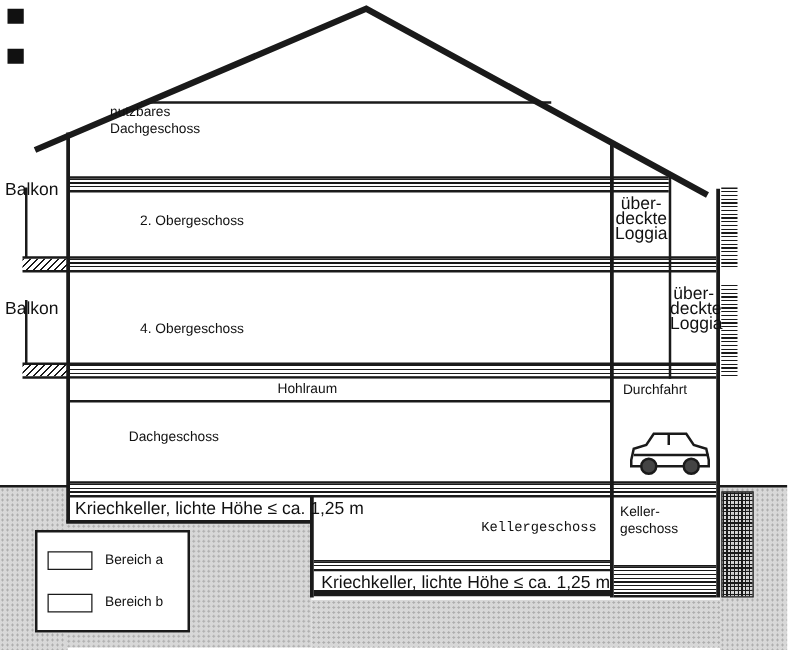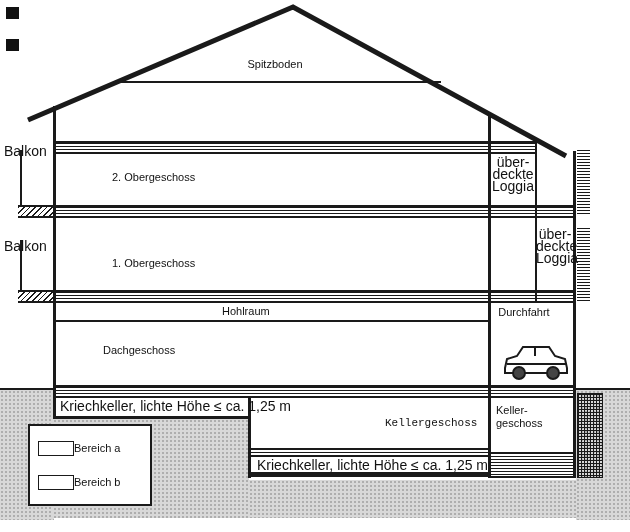--- a/index.html
+++ b/index.html
@@ -16,21 +16,21 @@
                        repeating-linear-gradient(to bottom,#1a1a1a 0 1px,transparent 1px 3px);}
   .pc{background-image:repeating-linear-gradient(135deg,#1a1a1a 0 1px,transparent 1px 4px);}
   .ground{position:absolute;background-color:#d8d8d8;z-index:1;
           background-image:radial-gradient(#aeaeae 0.8px,transparent 0.9px);background-size:4px 4px;}
   .room{position:absolute;background:#fff;z-index:2;box-sizing:border-box;}
   .bar{position:absolute;z-index:2;}
   .marker{position:absolute;background:#111;z-index:6;}
   .legend{position:absolute;left:28px;top:424px;width:124px;height:82px;background:#fff;
           border:2px solid #1a1a1a;z-index:7;box-sizing:border-box;display:flex;flex-direction:column;
           justify-content:space-around;padding:5px 8px;}
-  .legend-row{display:flex;align-items:center;}
+  .legend-row{display:flex;align-items:center;gap:10px;}
   .swatch{width:34px;height:13px;border:1px solid #1a1a1a;background:#fff;flex:0 0 auto;}
   .legend-label{font-size:11px;}
   svg.overlay{position:absolute;left:0;top:0;z-index:4;pointer-events:none;}
 </style>
 </head>
 <body>
 
 <div class="stage">
 
   <div class="marker" style="left:6px;top:7px;width:13px;height:12px;"></div>
@@ -75,28 +75,29 @@
     <line x1="21" y1="240" x2="21" y2="292" stroke="#1a1a1a" stroke-width="2"></line>
     <g transform="translate(502,338)" stroke="#1a1a1a" fill="none" stroke-width="2">
       <path d="M3 30 L5 21 L15 18 L21 9 L47 9 L53 18 L63 21 L65 30 L65 35 L3 35 Z" fill="#ffffff"></path>
       <line x1="33" y1="9" x2="33" y2="18"></line>
       <line x1="5" y1="26" x2="65" y2="26"></line>
       <circle cx="17" cy="35" r="6" fill="#444"></circle>
       <circle cx="51" cy="35" r="6" fill="#444"></circle>
     </g>
   </svg>
 
-  <div class="lbl ctr" style="left:215px;top:58px;width:120px;">Spitzboden</div>
+  <div class="lbl" style="left:88px;top:84px;">nutzbares
+Dachgeschoss</div>
   <div class="lbl sm" style="left:4px;top:145px;">Balkon</div>
   <div class="lbl" style="left:112px;top:171px;">2. Obergeschoss</div>
   <div class="lbl sm ctr" style="left:491px;top:156px;width:44px;">über-
 deckte
 Loggia</div>
   <div class="lbl sm" style="left:4px;top:240px;">Balkon</div>
-  <div class="lbl" style="left:112px;top:257px;">1. Obergeschoss</div>
+  <div class="lbl" style="left:112px;top:257px;">4. Obergeschoss</div>
   <div class="lbl sm ctr" style="left:536px;top:228px;width:38px;">über-
 deckte
 Loggia</div>
   <div class="lbl" style="left:222px;top:305px;">Hohlraum</div>
   <div class="lbl ctr" style="left:491px;top:306px;width:66px;">Durchfahrt</div>
   <div class="lbl" style="left:103px;top:344px;">Dachgeschoss</div>
   <div class="lbl sm" style="left:60px;top:400px;">Kriechkeller, lichte Höhe ≤ ca. 1,25 m</div>
   <div class="lbl" style="left:385px;top:417px;font-family:Liberation Mono, monospace;">Kellergeschoss</div>
   <div class="lbl" style="left:496px;top:404px;">Keller-
 geschoss</div>

